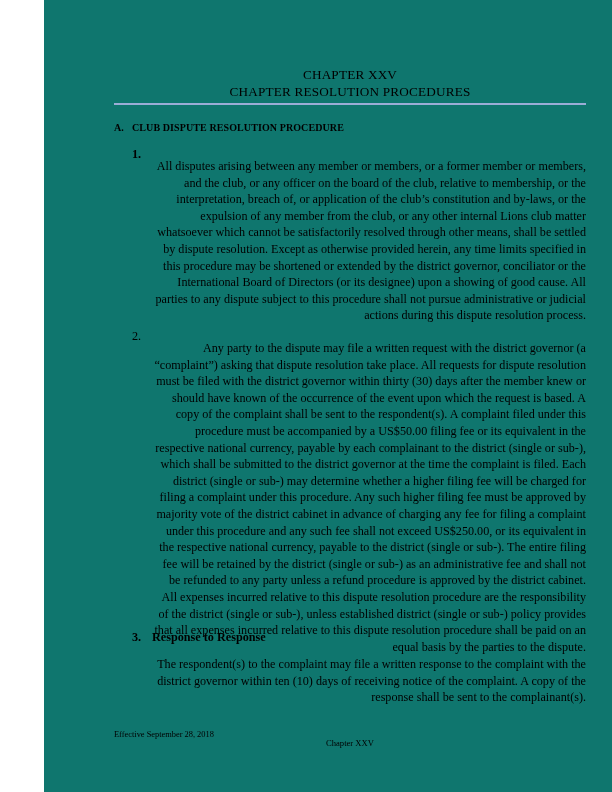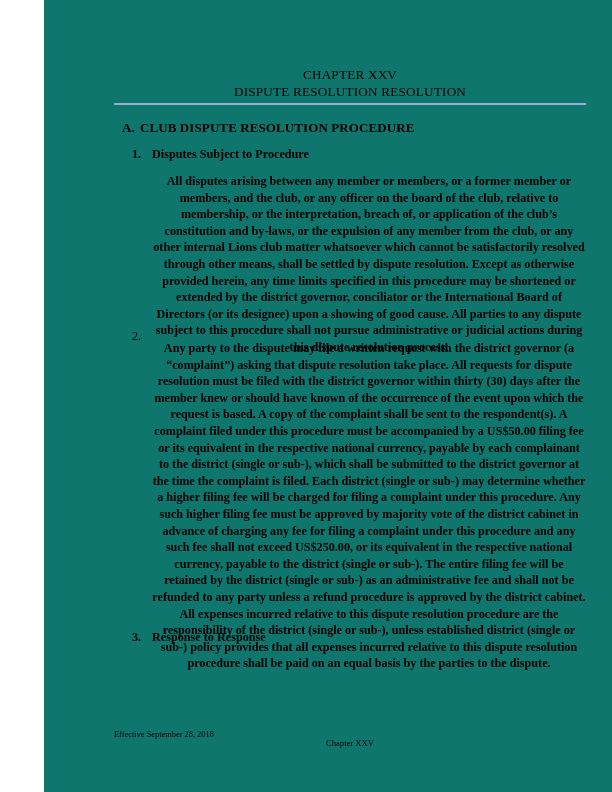--- a/index.html
+++ b/index.html
@@ -38,25 +38,25 @@
     left: 70px;
     top: 103px;
     width: 472px;
     height: 2px;
     background: #9badd6;
   }
 
   
   .section-a {
     position: absolute;
-    left: 78px;
+    left: 70px;
     top: 120px;
     width: 480px;
     font-weight: bold;
-    font-size: 13px;
+    font-size: 10px;
     line-height: 15px;
     letter-spacing: 0.1px;
   }
   .section-a .marker { display: inline-block; width: 18px; }
 
   
   .item { position: absolute; width: 472px; }
   .item-head {
     position: relative;
     padding-left: 38px;
@@ -70,22 +70,21 @@
   }
   .item-head .num.bold { font-weight: bold; }
   .item-head .htext { font-weight: bold; }
 
   .item-body {
     margin-left: 38px;
     margin-top: 11px;
     width: 434px;
     font-size: 12.15px;
     line-height: 16.6px;
-    text-align: center;
-    font-weight: bold;
+    text-align: right;
   }
 
   #item-1 { left: 70px; top: 147px; }
   #item-2 { left: 70px; top: 329px; }
   #item-3 { left: 70px; top: 630px; }
 
   
   .effective-date {
     position: absolute;
     left: 70px;
@@ -103,49 +102,49 @@
     line-height: 10.5px;
   }
 </style>
 </head>
 <body>
 
 <div class="page">
 
   <div class="doc-title">
     <div class="line">CHAPTER XXV</div>
-    <div class="line">DISPUTE RESOLUTION RESOLUTION</div>
+    <div class="line">CHAPTER RESOLUTION PROCEDURES</div>
   </div>
 
   <div class="title-rule"></div>
 
   <div class="section-a">
     <span class="marker">A.</span><span>CLUB DISPUTE RESOLUTION PROCEDURE</span>
   </div>
 
   <div class="item" id="item-1">
     <div class="item-head">
       <span class="num bold">1.</span>
-      <span class="htext">Disputes Subject to Procedure</span>
     </div>
     <div class="item-body">All disputes arising between any member or members, or a former member or members, and the club, or any officer on the board of the club, relative to membership, or the interpretation, breach of, or application of the club’s constitution and by-laws, or the expulsion of any member from the club, or any other internal Lions club matter whatsoever which cannot be satisfactorily resolved through other means, shall be settled by dispute resolution. Except as otherwise provided herein, any time limits specified in this procedure may be shortened or extended by the district governor, conciliator or the International Board of Directors (or its designee) upon a showing of good cause.  All parties to any dispute subject to this procedure shall not pursue administrative or judicial actions during this dispute resolution process.</div>
   </div>
 
   <div class="item" id="item-2">
     <div class="item-head">
       <span class="num">2.</span>
     </div>
     <div class="item-body">Any party to the dispute may file a written request with the district governor (a “complaint”) asking that dispute resolution take place.  All requests for dispute resolution must be filed with the district governor within thirty (30) days after the member knew or should have known of the occurrence of the event upon which the request is based.  A copy of the complaint shall be sent to the respondent(s).  A complaint filed under this procedure must be accompanied by a US$50.00 filing fee or its equivalent in the respective national currency, payable by each complainant to the district (single or sub-), which shall be submitted to the district governor at the time the complaint is filed.  Each district (single or sub-) may determine whether a higher filing fee will be charged for filing a complaint under this procedure. Any such higher filing fee must be approved by majority vote of the district cabinet in advance of charging any fee for filing a complaint under this procedure and any such fee shall not exceed US$250.00, or its equivalent in the respective national currency, payable to the district (single or sub-).  The entire filing fee will be retained by the district (single or sub-) as an administrative fee and shall not be refunded to any party unless a refund procedure is approved by the district cabinet.  All expenses incurred relative to this dispute resolution procedure are the responsibility of the district (single or sub-), unless established district (single or sub-) policy provides that all expenses incurred relative to this dispute resolution procedure shall be paid on an equal basis by the parties to the dispute.</div>
   </div>
 
   <div class="item" id="item-3">
     <div class="item-head">
       <span class="num bold">3.</span>
       <span class="htext">Response to Response</span>
     </div>
+    <div class="item-body">The respondent(s) to the complaint may file a written response to the complaint with the district governor within ten (10) days of receiving notice of the complaint.  A copy of the response shall be sent to the complainant(s).</div>
   </div>
 
   <div class="effective-date">Effective September 28, 2018</div>
 
   <div class="page-footer">
     <div>Chapter XXV</div>
   </div>
 
 </div>
 

